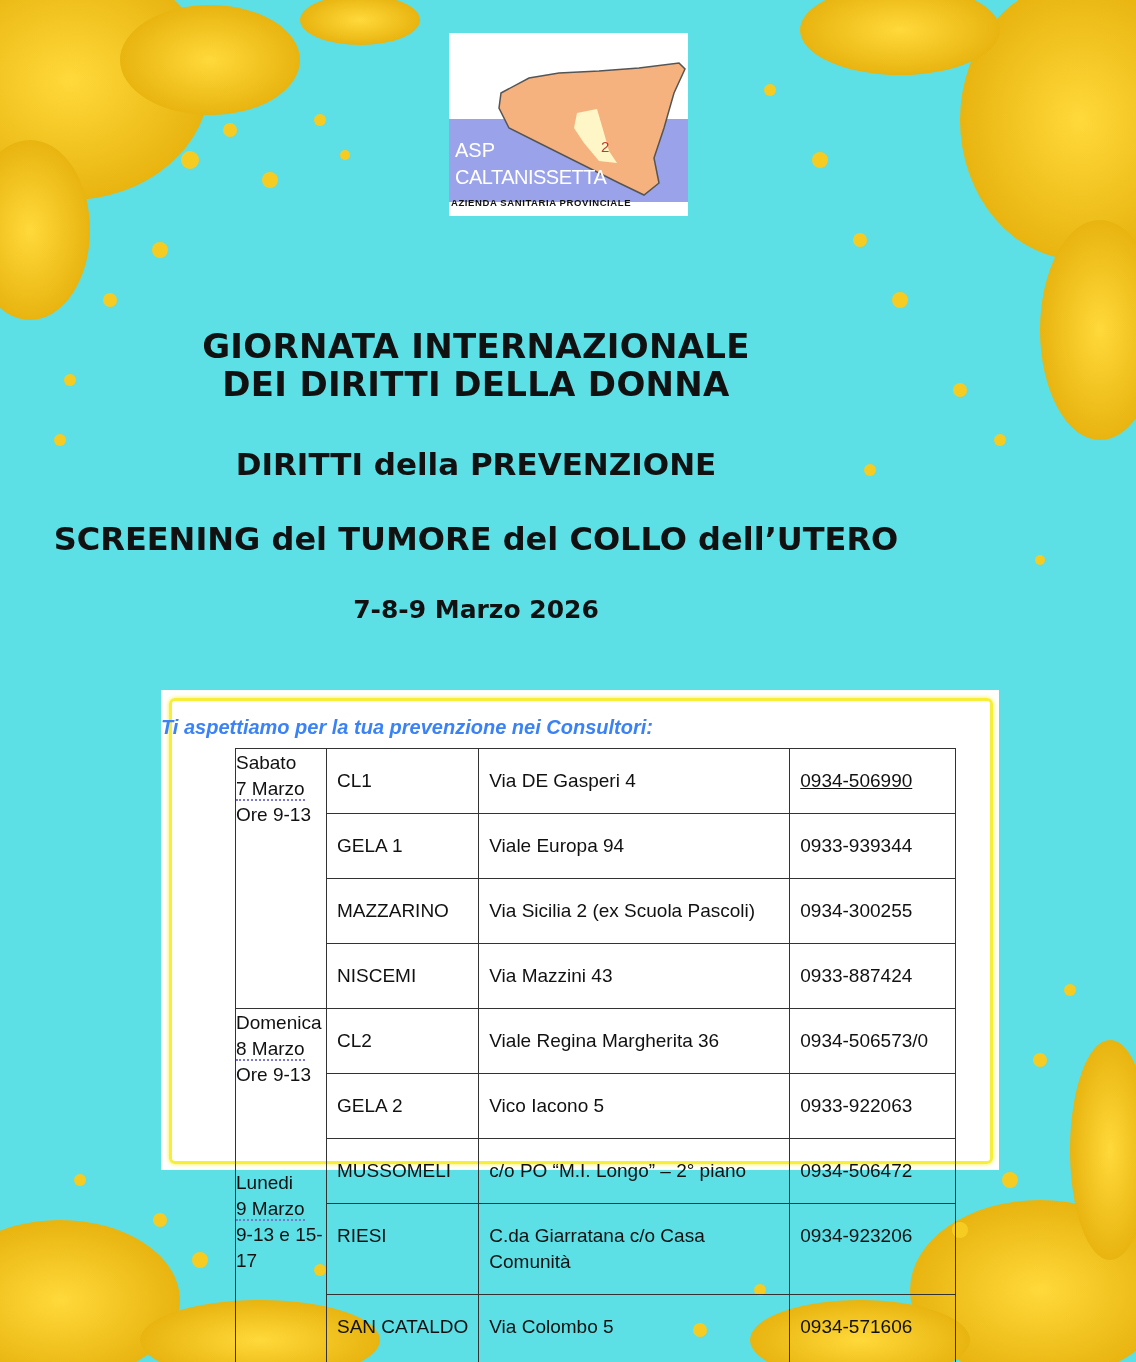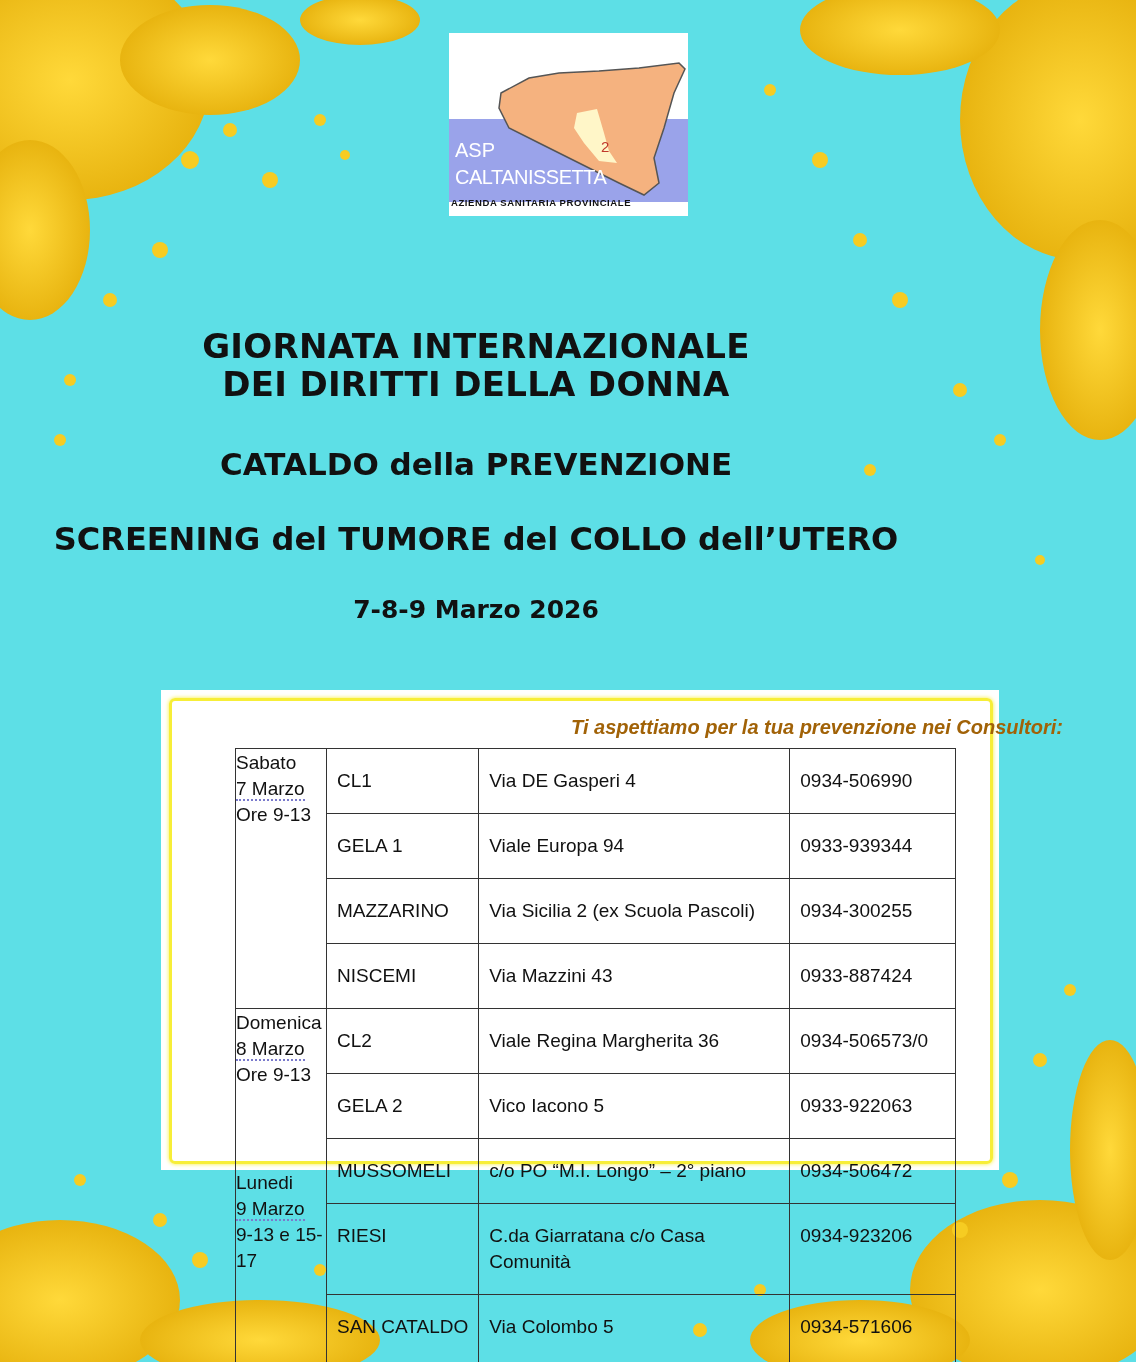--- a/index.html
+++ b/index.html
@@ -11,26 +11,26 @@
   .logo .asp{position:absolute;left:6px;top:106px;color:#fff;font-size:20px;line-height:22px;}
   .logo .calta{position:absolute;left:6px;top:133px;color:#fff;font-size:20px;letter-spacing:-0.5px;line-height:22px;}
   .logo .azi{position:absolute;left:2px;top:164px;width:236px;font-size:9.5px;font-weight:bold;letter-spacing:0.6px;color:#111;white-space:nowrap;}
   .t{position:absolute;left:12px;width:928px;text-align:center;font-weight:bold;color:#111;font-family:"DejaVu Sans",sans-serif;}
   .t1{top:327px;font-size:34px;line-height:38px;letter-spacing:0.3px;}
   .t2{top:446px;font-size:31px;}
   .t3{top:520px;font-size:32px;}
   .t4{top:595px;font-size:25px;}
   .card{position:absolute;left:161px;top:690px;width:838px;height:480px;background:#fff;}
   .frame{position:absolute;left:8px;top:8px;width:818px;height:460px;border:3px solid #f7ee38;border-radius:6px;box-shadow:0 0 4px #f7ee38;}
-  .card-title{position:absolute;left:0;top:26px;width:902px;text-align:right;font-style:italic;font-weight:bold;font-size:20px;color:#a16207;}
+  .card-title{position:absolute;left:0;top:26px;width:902px;text-align:left;font-style:italic;font-weight:bold;font-size:20px;color:#3b82f6;}
   table{position:absolute;left:74px;top:58px;border-collapse:collapse;font-size:19px;color:#111;}
   td{border:1.5px solid #333;padding:19px 10px;height:26px;vertical-align:top;line-height:26px;white-space:nowrap;}
   td.day{width:90px;text-align:left;padding:1px 0;border-bottom:none;border-top:none;}
   .dotted{border-bottom:2px dotted #7a7acc;}
-  .c2{width:130px;} .c3{width:290px;} .c4{width:145px;}
+  .c2{width:130px;} .c3{width:290px;} .c4{width:145px;text-decoration:underline;}
 </style>
 </head>
 <body>
 
 <svg class="flowers" width="1136" height="1362">
   <defs>
     <radialGradient id="f" cx="50%" cy="50%" r="50%">
       <stop offset="0" stop-color="#ffd93a"></stop>
         <stop offset="1" stop-color="#e8b410"></stop>
     </radialGradient>
@@ -89,21 +89,21 @@
   </svg>
   <div class="asp">ASP</div>
   <div class="calta">CALTANISSETTA</div>
   <div class="azi">AZIENDA SANITARIA PROVINCIALE</div>
 </div>
 
 <div class="t t1">
   <div>GIORNATA INTERNAZIONALE</div>
   <div>DEI DIRITTI DELLA DONNA</div>
 </div>
-<div class="t t2">CATALDO della PREVENZIONE</div>
+<div class="t t2">DIRITTI della PREVENZIONE</div>
 <div class="t t3">SCREENING del TUMORE del COLLO dell’UTERO</div>
 <div class="t t4">7-8-9 Marzo 2026</div>
 
 <div class="card">
   <div class="frame"></div>
   <div class="card-title">Ti aspettiamo per la tua prevenzione nei Consultori:</div>
   <table>
     <tbody>
         <tr>
       <td class="day" rowspan="4" style="border-top:1.5px solid #333">

